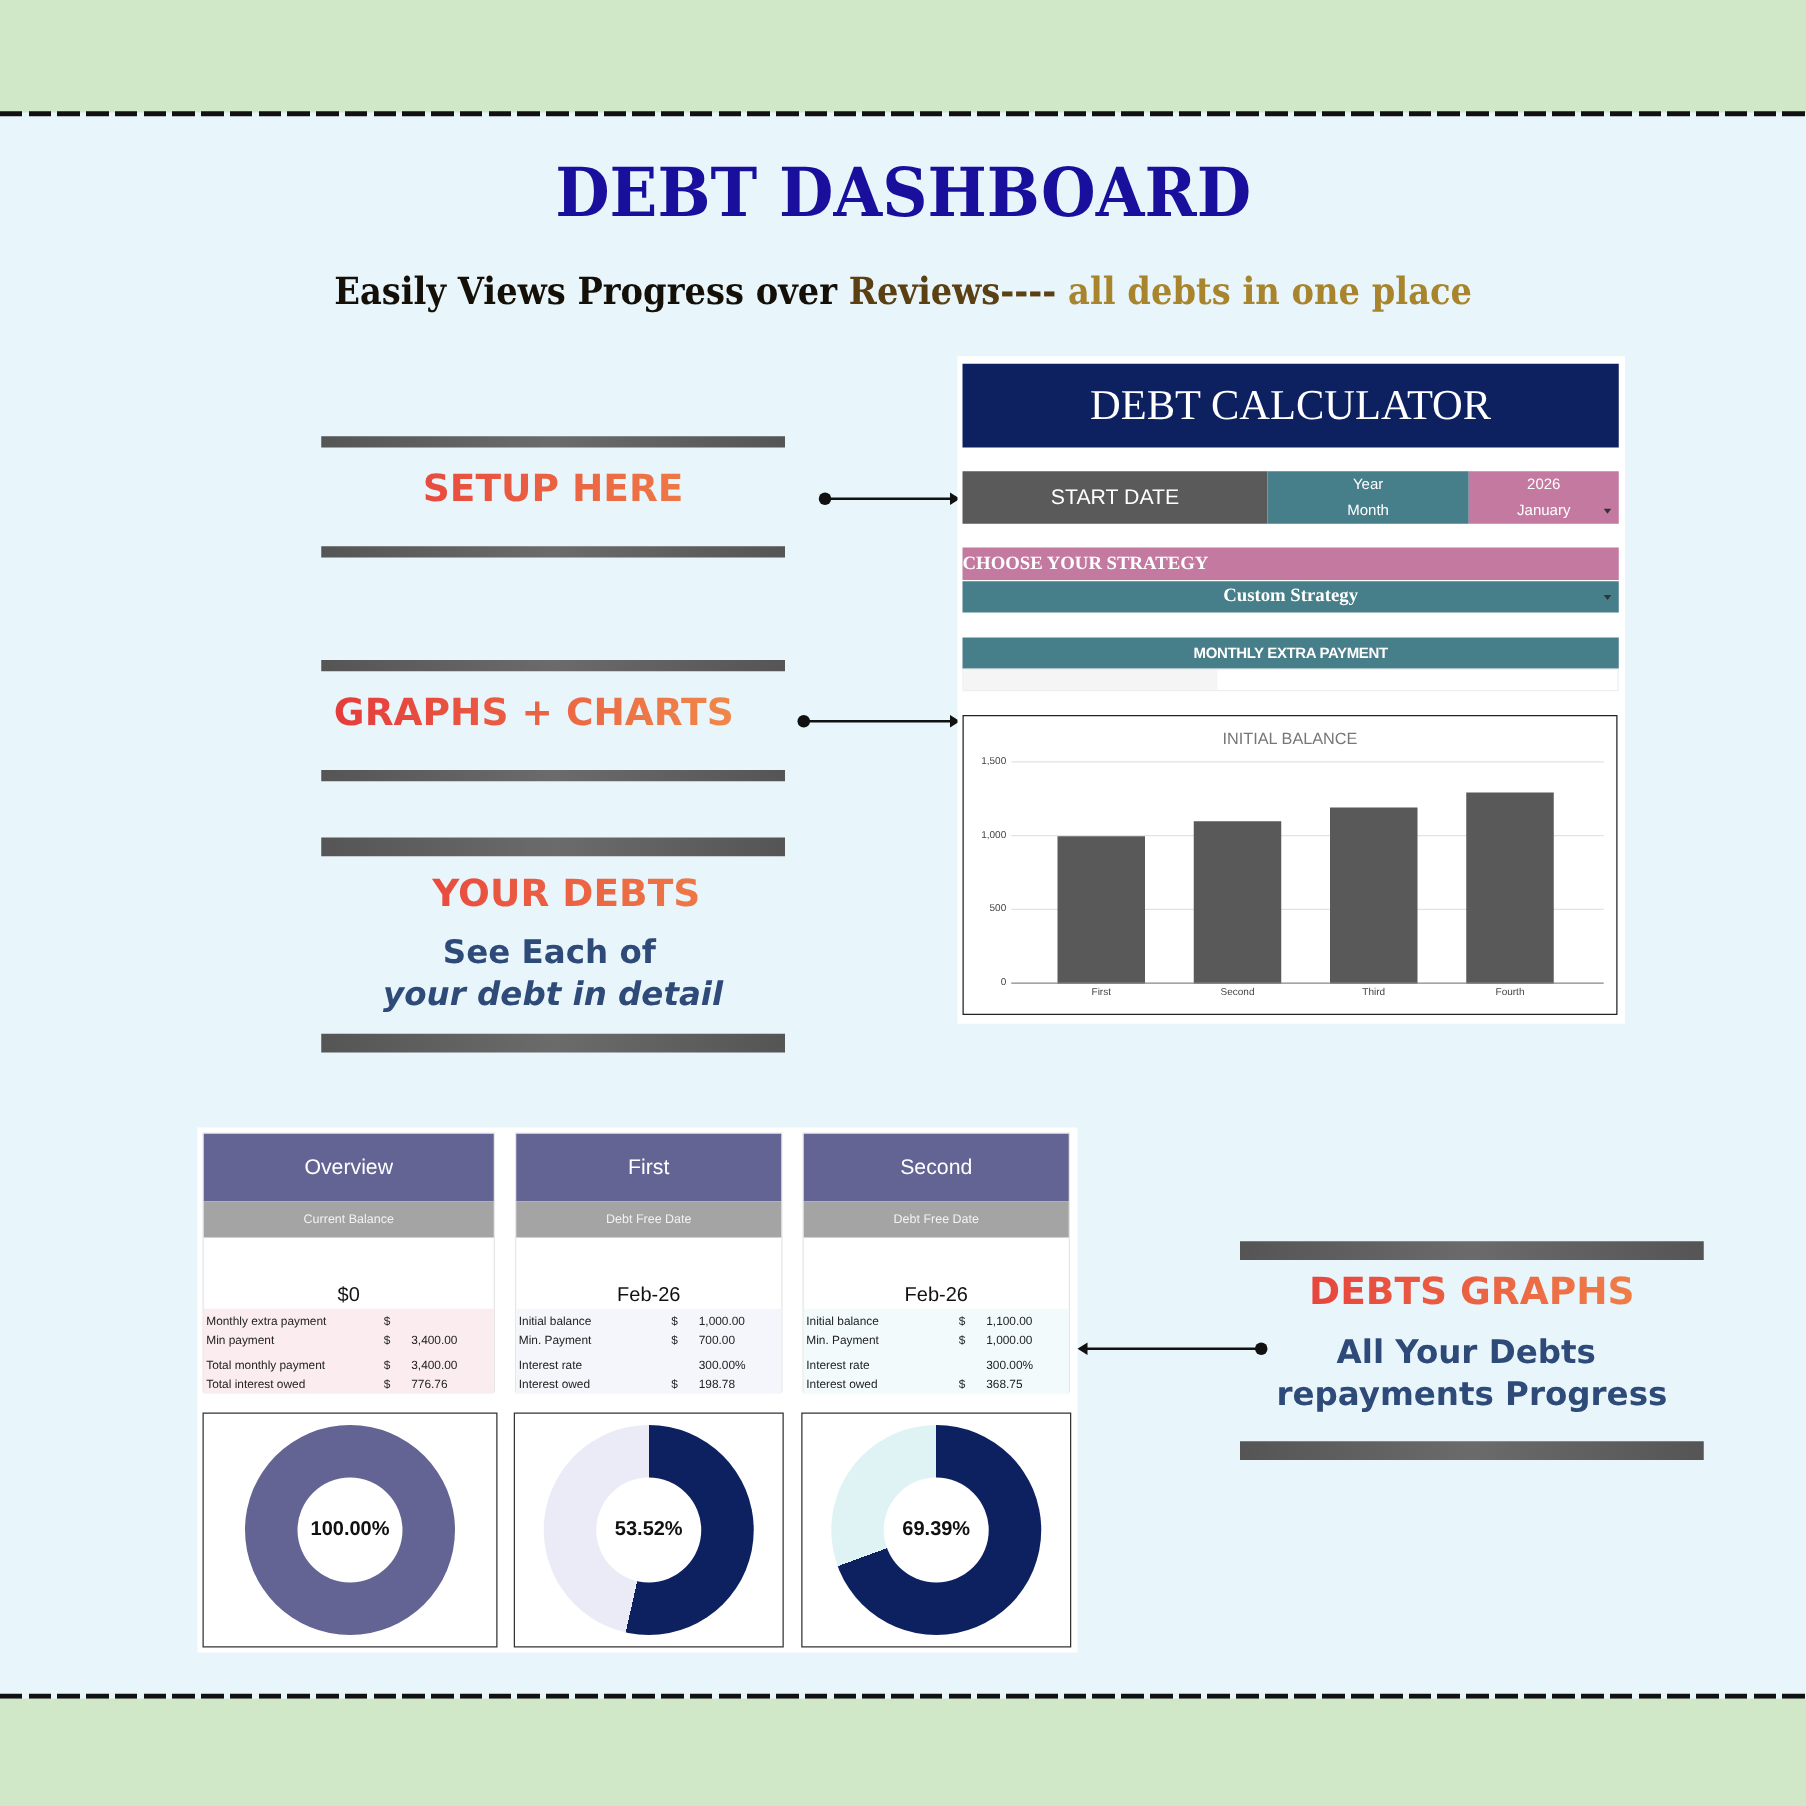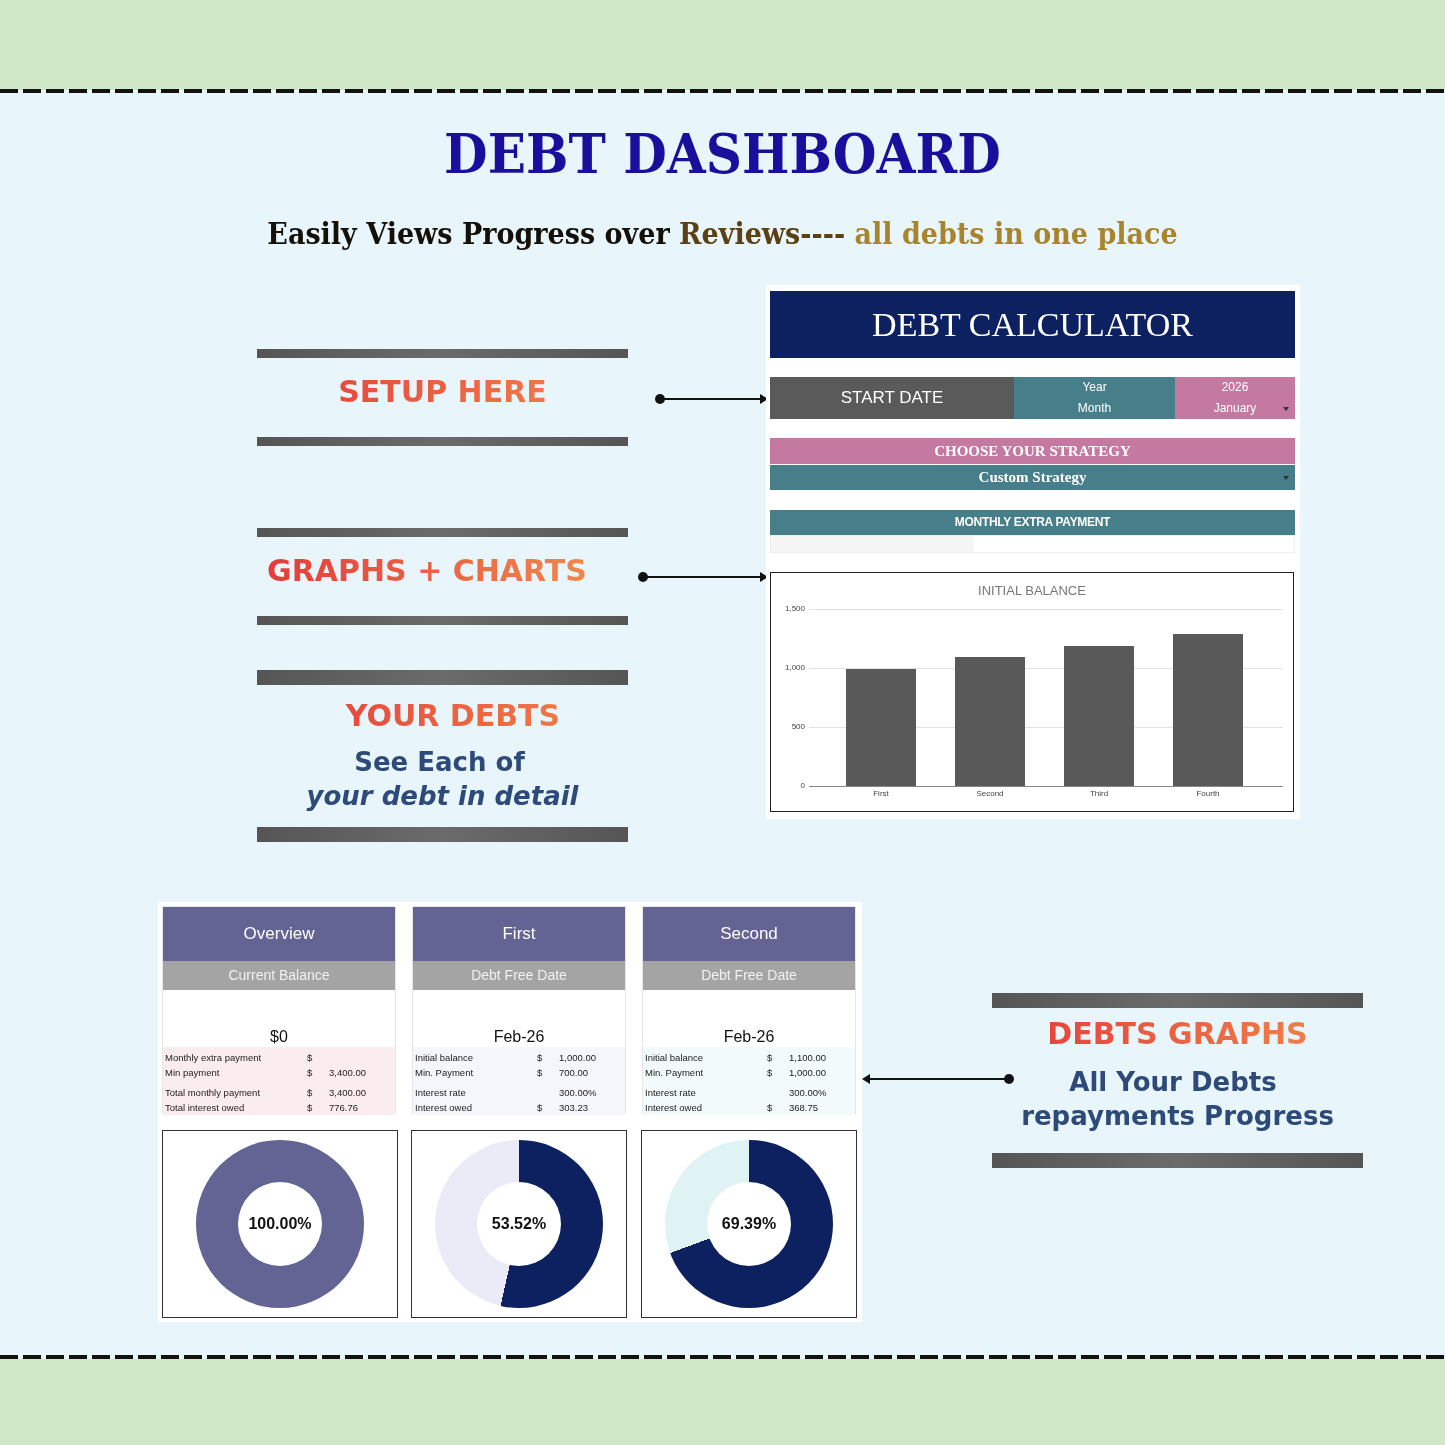--- a/index.html
+++ b/index.html
@@ -37,41 +37,41 @@
   
   .calc { position: absolute; left: 766px; top: 285px; width: 534px; height: 534px; background: #fff; }
   .calc-title { position: absolute; left: 4px; top: 6px; width: 525px; height: 67px; background: #0d2060;
     color: #fff; font-family: "Liberation Serif", serif; font-size: 34px; text-align: center; line-height: 67px; }
   .row-start { position: absolute; left: 4px; top: 92px; width: 525px; height: 42px; display: flex; }
   .row-start .c1 { width: 244px; background: #5a5a5a; color: #fff; font-size: 17px; display: flex; align-items: center; justify-content: center; }
   .row-start .c2 { width: 161px; background: #467e8a; color: #fff; font-size: 12px; text-align: center; line-height: 21px; }
   .row-start .c3 { flex: 1; background: #c47aa0; color: #fff; font-size: 12px; text-align: center; line-height: 21px; position: relative; }
   .caret { position: absolute; right: 6px; width: 0; height: 0; border-left: 3px solid transparent; border-right: 3px solid transparent; border-top: 4px solid #333; }
   .strategy-head { position: absolute; left: 4px; top: 153px; width: 525px; height: 26px; background: #c47aa0; color: #fff;
-    font-family: "Liberation Serif", serif; font-weight: bold; font-size: 15px; text-align: center; line-height: 26px; }
+    font-family: "Liberation Serif", serif; font-weight: bold; font-size: 15px; line-height: 26px; }
   .strategy-sel { position: absolute; left: 4px; top: 180px; width: 525px; height: 25px; background: #467e8a; color: #fff;
     font-family: "Liberation Serif", serif; font-weight: bold; font-size: 15px; text-align: center; line-height: 25px; }
   .extra-head { position: absolute; left: 4px; top: 225px; width: 525px; height: 25px; background: #467e8a; color: #fff;
     font-size: 12px; font-weight: bold; text-align: center; line-height: 25px; letter-spacing: -0.3px; }
   .extra-val { position: absolute; left: 4px; top: 250px; width: 525px; height: 18px; background: #fff; border: 1px solid #eee; }
   .extra-val .l { position: absolute; left: 0; top: 0; width: 203px; height: 16px; background: #f5f5f5; }
 
   .chart { position: absolute; left: 770px; top: 572px; width: 524px; height: 240px; background: #fff; border: 1.5px solid #222; }
   .chart-title { position: absolute; top: 10px; width: 100%; text-align: center; font-size: 13px; color: #777; }
   .ytick { position: absolute; left: 0; width: 34px; text-align: right; font-size: 8px; color: #444; }
   .gridline { position: absolute; left: 38px; right: 10px; height: 1px; background: #e2e2e2; }
   .axisline { position: absolute; left: 38px; right: 10px; height: 1px; background: #888; }
   .bar { position: absolute; background: #595959; width: 70px; }
   .xtick { position: absolute; font-size: 8px; color: #444; width: 70px; text-align: center; }
 
   
   .cards { position: absolute; left: 158px; top: 902px; width: 704px; height: 420px; background: #fff; }
   .card { position: absolute; top: 4px; height: 208px; background: #fff; border: 1px solid #e6e6e6; }
   .card-head { height: 54px; background: #636394; color: #fff; font-size: 17px; text-align: center; line-height: 54px; }
-  .card-sub { height: 29px; background: #a4a4a4; color: #f2f2f2; font-size: 14px; text-align: center; line-height: 29px; }
+  .card-sub { height: 29px; background: #a4a4a4; color: #f2f2f2; font-size: 10px; text-align: center; line-height: 29px; }
   .card-big { height: 57px; font-size: 16px; text-align: center; line-height: 20px; padding-top: 37px; color: #111; }
   .card-table { height: 68px; padding: 3px 2px 0 2px; font-size: 9.5px; color: #222; }
   .card-table .r { display: flex; height: 15px; line-height: 15px; }
   .card-table .r.gap { margin-top: 5px; }
   .card-table .k { flex: 1; }
   .card-table .cur { width: 22px; }
   .card-table .v { width: 64px; text-align: left; }
 
   .donut-box { position: absolute; top: 228px; height: 188px; background: #fff; border: 1.5px solid #333; }
   .donut { position: absolute; left: 50%; top: 50%; width: 168px; height: 168px; transform: translate(-50%,-50%); border-radius: 50%; }
@@ -200,21 +200,21 @@
           <span class="v">700.00</span>
         </div>
       <div class="r gap">
           <span class="k">Interest rate</span>
           <span class="cur"></span>
           <span class="v">300.00%</span>
         </div>
       <div class="r">
           <span class="k">Interest owed</span>
           <span class="cur">$</span>
-          <span class="v">303.23</span>
+          <span class="v">198.78</span>
         </div>
     </div>
   </div>
 
   <div class="card" style="left:484px;width:214px;">
     <div class="card-head">Second</div>
     <div class="card-sub">Debt Free Date</div>
     <div class="card-big">Feb-26</div>
     <div class="card-table" style="background:#f2fafc;">
       <div class="r">

